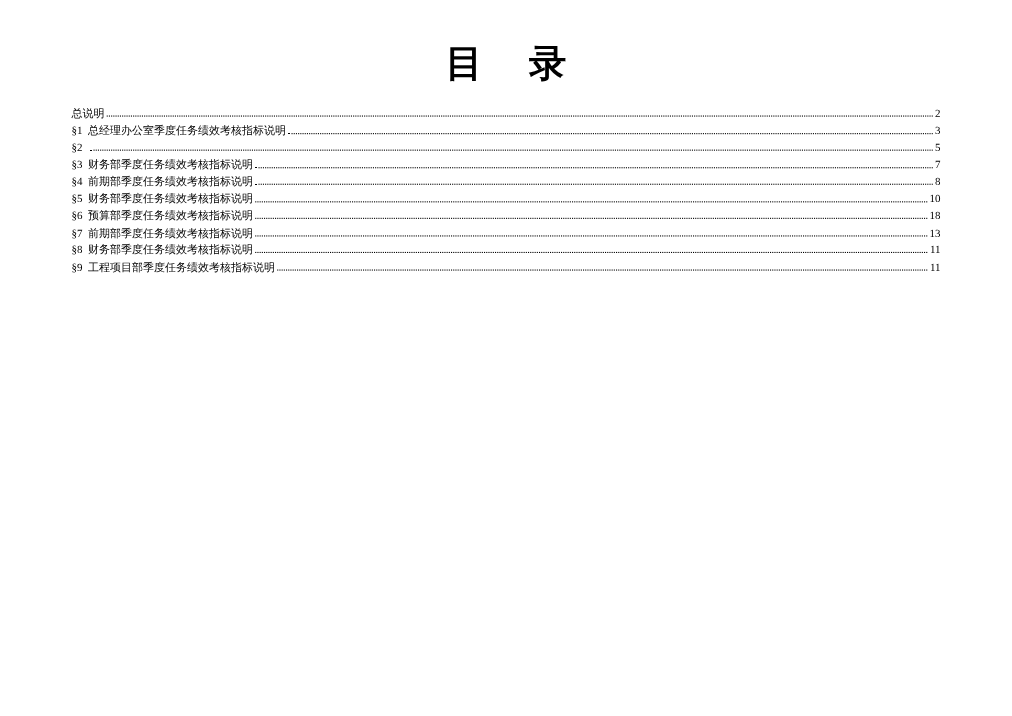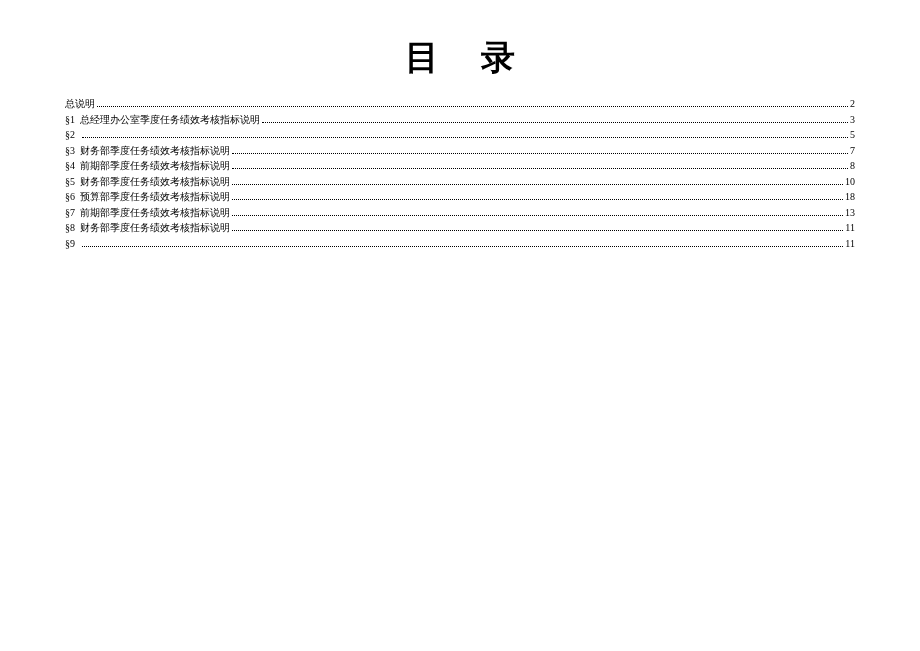--- a/index.html
+++ b/index.html
@@ -105,16 +105,17 @@
     <span class="toc-page">13</span>
   </div>
   <div class="toc-entry">
     <span class="toc-prefix">§8</span>
     <span class="toc-label">财务部季度任务绩效考核指标说明</span>
     <span class="toc-leader"></span>
     <span class="toc-page">11</span>
   </div>
   <div class="toc-entry">
     <span class="toc-prefix">§9</span>
+    <span class="toc-label">工程项目部季度任务绩效考核指标说明</span>
     <span class="toc-leader"></span>
     <span class="toc-page">11</span>
   </div>
 </div>
 
 </body></html>

